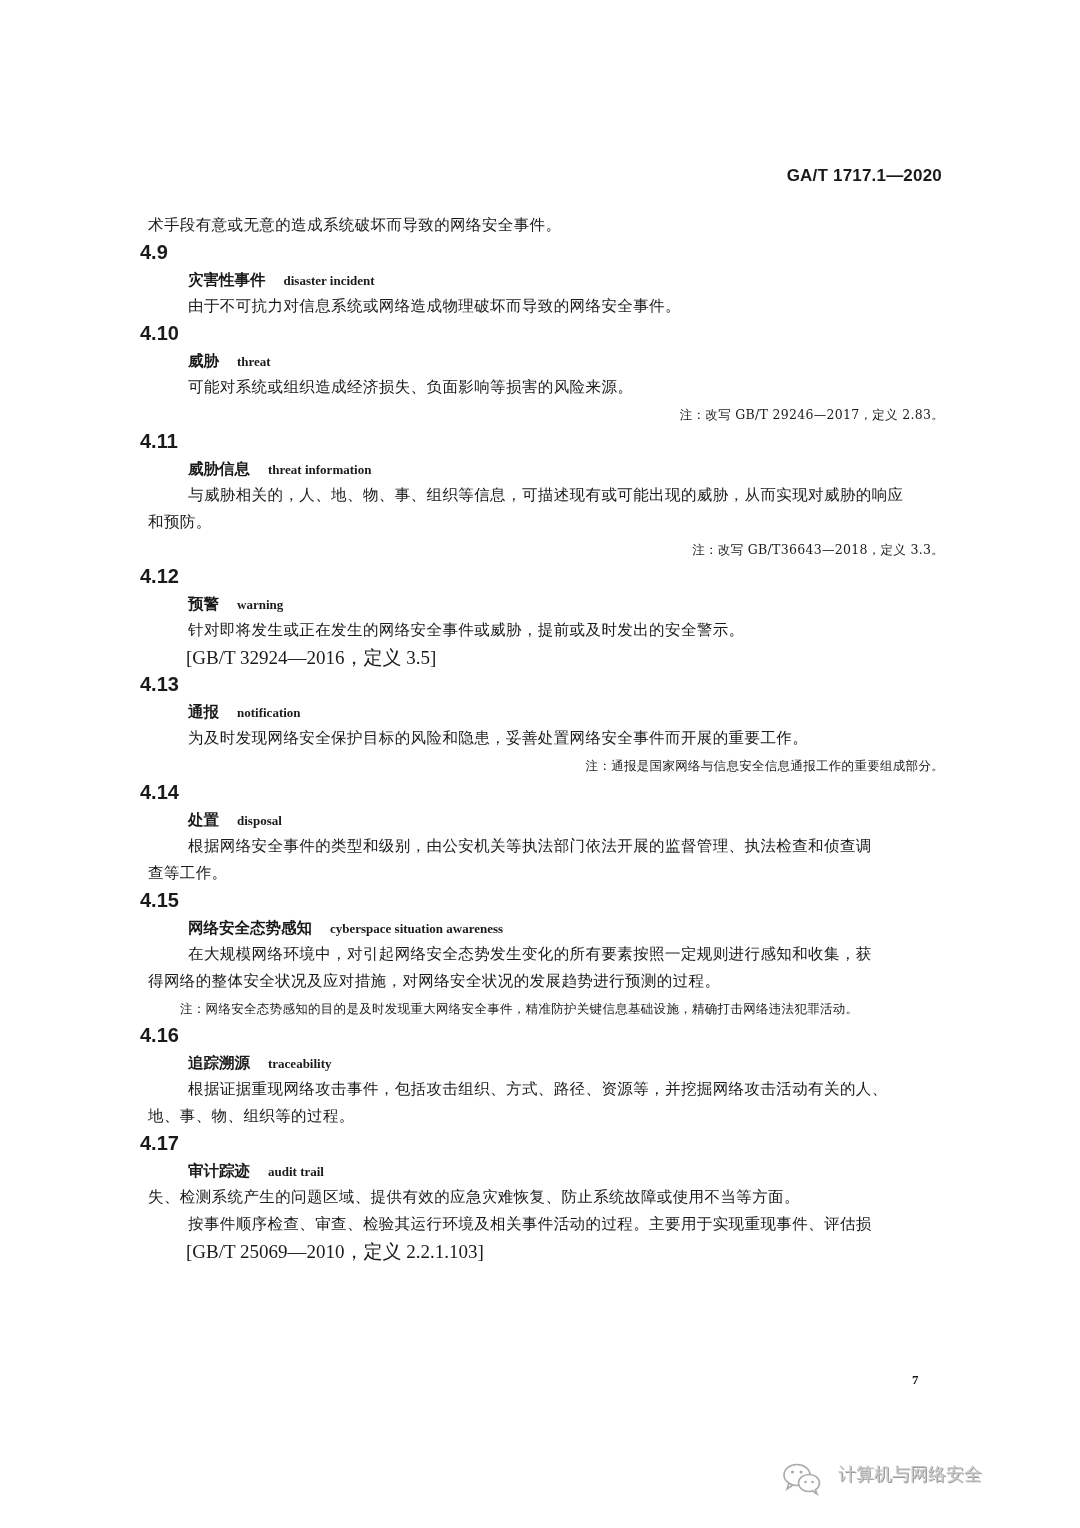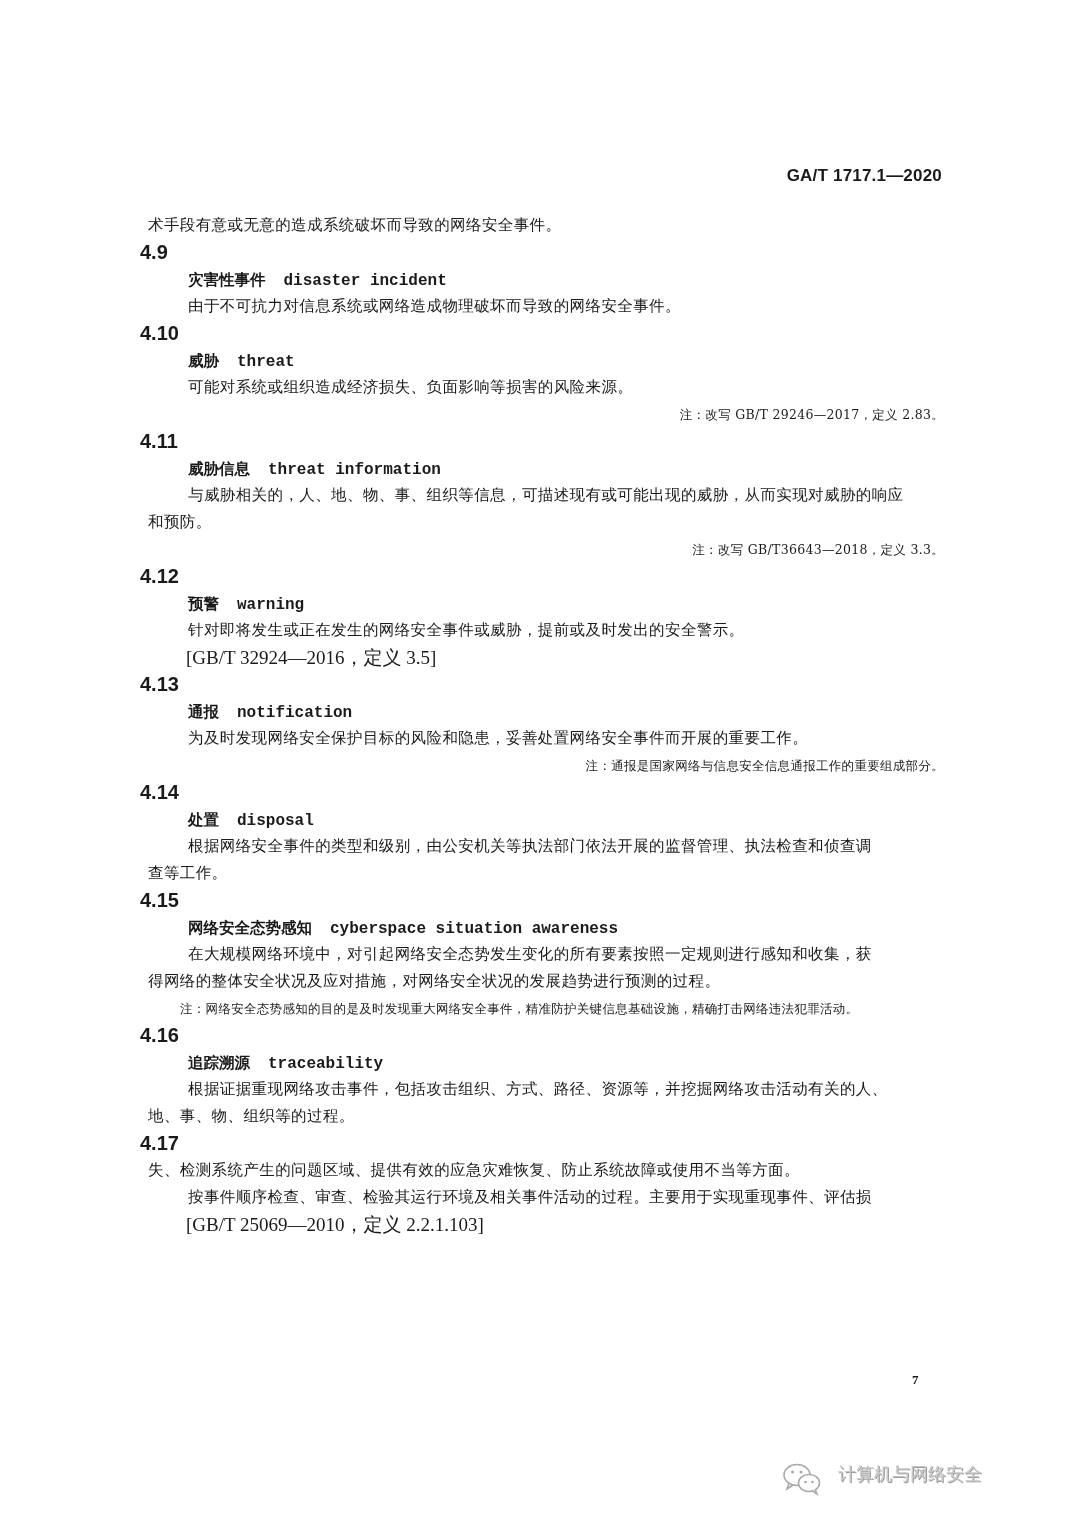--- a/index.html
+++ b/index.html
@@ -9,21 +9,21 @@
   }
   .page-header {
     position: absolute; right: 138px; top: 166px;
     font-family: "Liberation Sans", "DejaVu Sans", sans-serif;
     font-weight: bold; font-size: 17px; letter-spacing: 0.2px;
   }
   .content { position: absolute; left: 148px; top: 212px; width: 796px; }
   .line { font-size: 16px; line-height: 27px; white-space: nowrap; }
   .num { font-family: "Liberation Sans", "DejaVu Sans", sans-serif; font-size: 20px; font-weight: bold; height: 27px; line-height: 27px; margin-left: -8px; }
   .term { margin-left: 40px; font-weight: bold; font-size: 15.5px; height: 27px; line-height: 27px; }
-  .term .en { margin-left: 18px; font-family: Liberation Mono, monospace; font-size: 16px; margin-top: 44px; }
+  .term .en { margin-left: 18px; font-family: Liberation Serif, serif; font-size: 13px; margin-top: 44px; }
   .def { text-indent: 40px; font-size: 15.5px; line-height: 27px; letter-spacing: 0.4px; }
   .note { margin-left: 32px; font-size: 12.5px; line-height: 27px; letter-spacing: 0.3px; text-align: right; }
   .note2 { margin-left: 32px; padding-left: 30px; text-indent: -30px; font-size: 12.5px; line-height: 27px; letter-spacing: 0.3px; }
   .src { margin-left: 38px; font-size: 19px; line-height: 27px; font-family: "Liberation Serif", serif; }
   .page-number { position: absolute; left: 912px; top: 1372px; font-size: 13px; font-weight: bold; font-family: "Liberation Serif", serif; }
   .watermark {
     position: absolute; left: 782px; top: 1462px; display: flex; align-items: flex-start; gap: 16px;
     color: #c8c8c8; font-family: "DejaVu Sans", sans-serif; font-size: 18px;
     text-shadow: 1px 1px 0 #999, -1px -1px 0 #fff;
   }
@@ -72,20 +72,21 @@
   <div class="line def">在大规模网络环境中，对引起网络安全态势发生变化的所有要素按照一定规则进行感知和收集，获</div>
   <div class="line def" style="text-indent:0">得网络的整体安全状况及应对措施，对网络安全状况的发展趋势进行预测的过程。</div>
   <div class="note2" style="white-space:normal;width:760px">注：网络安全态势感知的目的是及时发现重大网络安全事件，精准防护关键信息基础设施，精确打击网络违法犯罪活动。</div>
 
   <div class="num">4.16</div>
   <div class="term"><span>追踪溯源</span><span class="en">traceability</span></div>
   <div class="line def">根据证据重现网络攻击事件，包括攻击组织、方式、路径、资源等，并挖掘网络攻击活动有关的人、</div>
   <div class="line def" style="text-indent:0">地、事、物、组织等的过程。</div>
 
   <div class="num">4.17</div>
+  <div class="term"><span>审计踪迹</span><span class="en">audit trail</span></div>
   <div class="line def" style="text-indent:0">失、检测系统产生的问题区域、提供有效的应急灾难恢复、防止系统故障或使用不当等方面。</div>
   <div class="line def">按事件顺序检查、审查、检验其运行环境及相关事件活动的过程。主要用于实现重现事件、评估损</div>
   <div class="line src">[GB/T 25069—2010，定义 2.2.1.103]</div>
 </div>
 
 <div class="page-number">7</div>
 
 <div class="watermark">
   <span>
     <svg viewBox="0 0 40 34">

